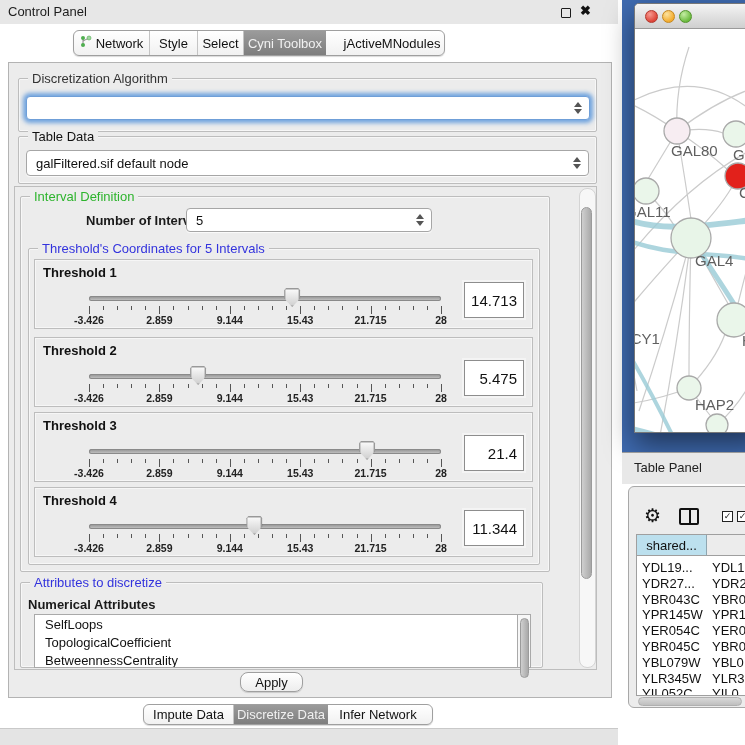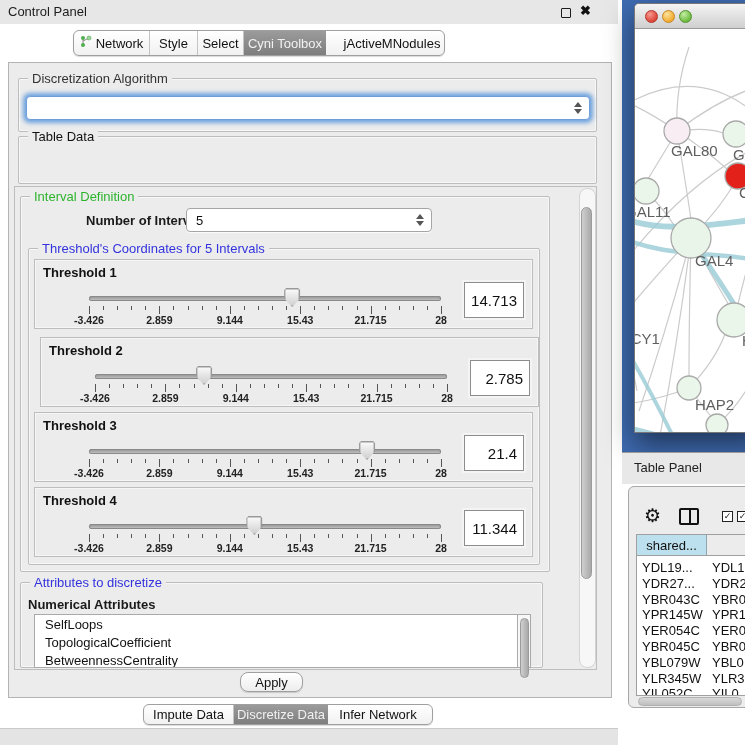--- a/index.html
+++ b/index.html
@@ -135,20 +135,27 @@
   <div class="combo focusring" style="left:26px; top:96px; width:564px; height:24px;">
     <span class="stepper">
         <i class="up"></i>
         <i class="dn"></i>
       </span>
   </div>
 
 
   <div class="group" style="left:18px; top:136px; width:579px; height:48px; background:#ececec;">
     <span class="gtitle" style="color:#111;">Table Data</span>
+  </div>
+  <div class="combo" style="left:26px; top:150px; width:563px; height:26px; z-index:5;">
+    <span>galFiltered.sif default node</span>
+    <span class="stepper">
+        <i class="up"></i>
+        <i class="dn"></i>
+      </span>
   </div>
 
   <div class="abs scrollregion"></div>
   <div class="vscroll" style="left:579px; top:188px; width:17px; height:480px;">
     <div class="vthumb" style="top:18px; height:372px;"></div>
   </div>
 
   <div class="group" style="left:20px; top:196px; width:530px; height:376px;">
     <span class="gtitle" style="color:#2db42d; background:#ececec;">Interval Definition</span>
   </div>
@@ -196,21 +203,21 @@
         <div class="tick" style="left: 406px; height: 8px;"></div>
         <div class="ticklbl" style="left: 54px;">-3.426</div>
         <div class="ticklbl" style="left: 124.4px;">2.859</div>
         <div class="ticklbl" style="left: 194.8px;">9.144</div>
         <div class="ticklbl" style="left: 265.2px;">15.43</div>
         <div class="ticklbl" style="left: 335.6px;">21.715</div>
         <div class="ticklbl" style="left: 406px;">28</div>
         <div class="handle" style="left: 257.173px;"></div>
         <div class="valbox">14.713</div>
       </div>
-      <div class="thblock" style="top: 337px; margin-left: 6px;">
+      <div class="thblock" style="top: 337px;">
         <div class="thlabel">Threshold 2</div>
         <div class="track"></div>
         <div class="tick" style="left: 54px; height: 8px;"></div>
         <div class="tick" style="left: 68.08px; height: 4px;"></div>
         <div class="tick" style="left: 82.16px; height: 4px;"></div>
         <div class="tick" style="left: 96.24px; height: 4px;"></div>
         <div class="tick" style="left: 110.32px; height: 4px;"></div>
         <div class="tick" style="left: 124.4px; height: 8px;"></div>
         <div class="tick" style="left: 138.48px; height: 4px;"></div>
         <div class="tick" style="left: 152.56px; height: 4px;"></div>
@@ -232,21 +239,21 @@
         <div class="tick" style="left: 377.84px; height: 4px;"></div>
         <div class="tick" style="left: 391.92px; height: 4px;"></div>
         <div class="tick" style="left: 406px; height: 8px;"></div>
         <div class="ticklbl" style="left: 54px;">-3.426</div>
         <div class="ticklbl" style="left: 124.4px;">2.859</div>
         <div class="ticklbl" style="left: 194.8px;">9.144</div>
         <div class="ticklbl" style="left: 265.2px;">15.43</div>
         <div class="ticklbl" style="left: 335.6px;">21.715</div>
         <div class="ticklbl" style="left: 406px;">28</div>
         <div class="handle" style="left: 163.119px;"></div>
-        <div class="valbox">2.785</div>
+        <div class="valbox">5.475</div>
       </div>
       <div class="thblock" style="top: 412px;">
         <div class="thlabel">Threshold 3</div>
         <div class="track"></div>
         <div class="tick" style="left: 54px; height: 8px;"></div>
         <div class="tick" style="left: 68.08px; height: 4px;"></div>
         <div class="tick" style="left: 82.16px; height: 4px;"></div>
         <div class="tick" style="left: 96.24px; height: 4px;"></div>
         <div class="tick" style="left: 110.32px; height: 4px;"></div>
         <div class="tick" style="left: 124.4px; height: 8px;"></div>

